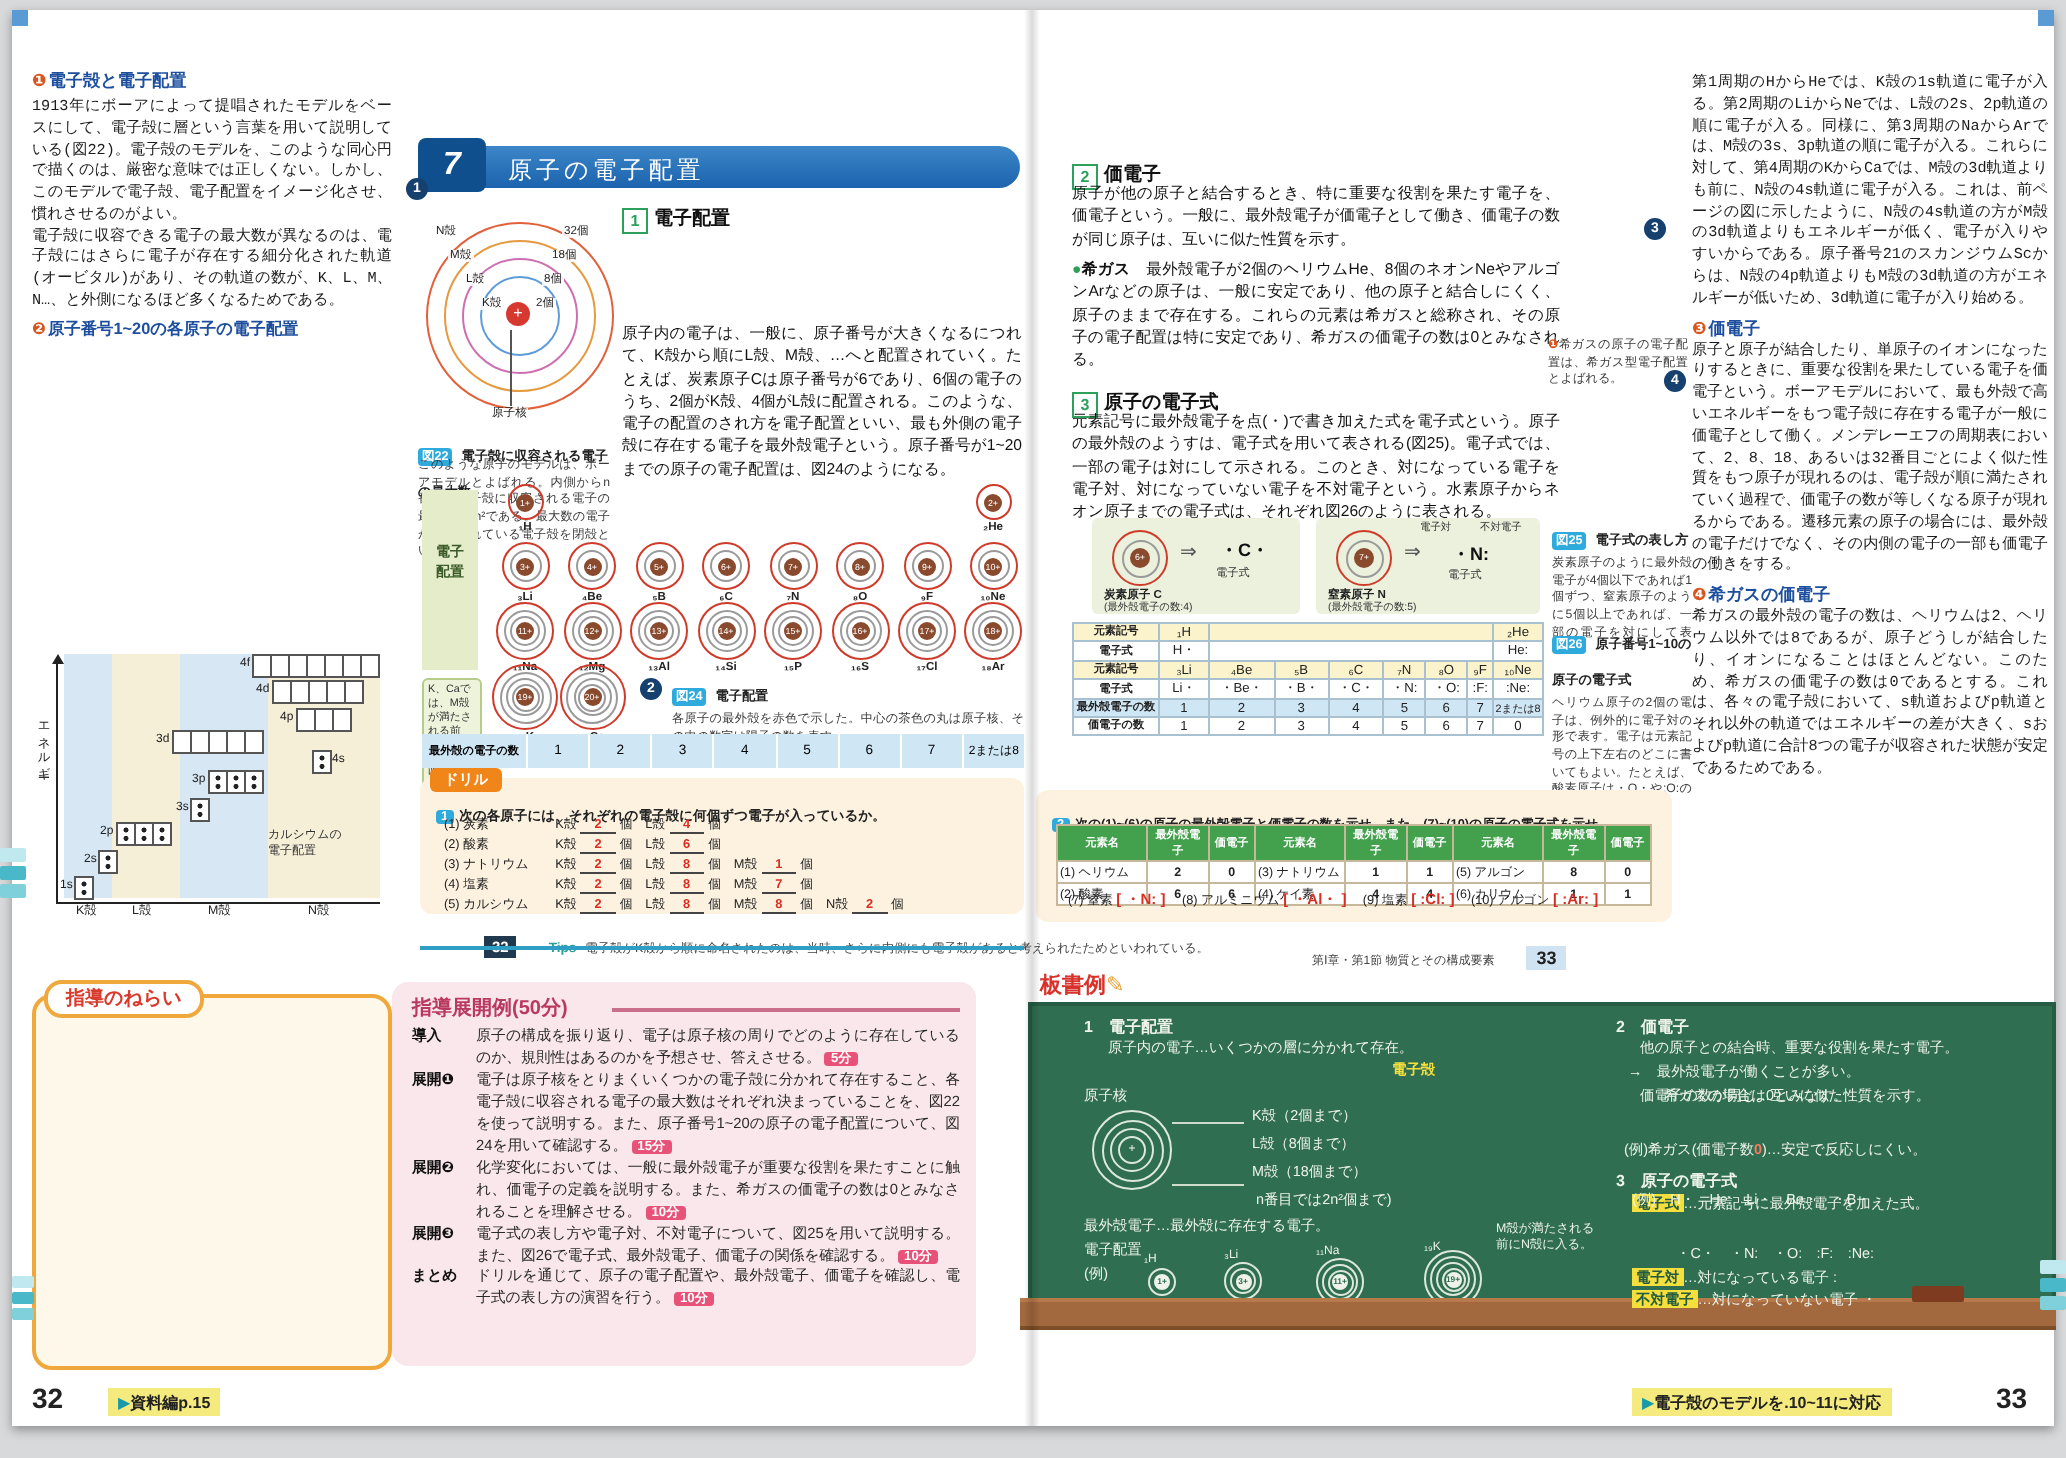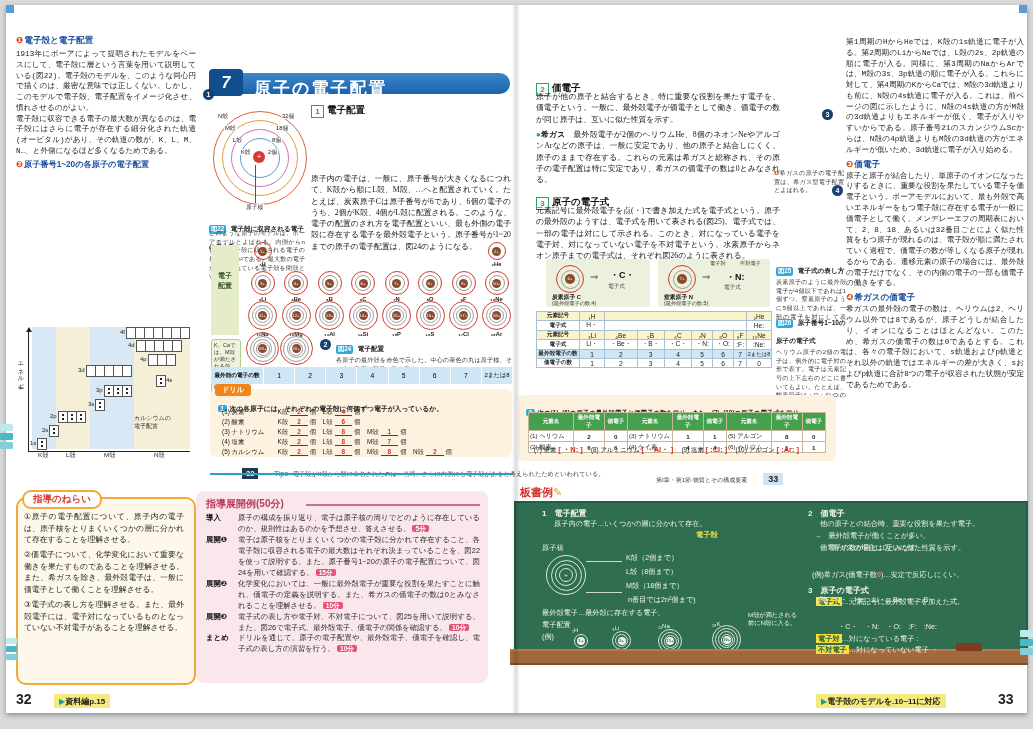--- a/index.html
+++ b/index.html
@@ -9,24 +9,24 @@
   #sheet::after{content:"";position:absolute;left:506px;top:0;width:8px;height:100%;background:linear-gradient(90deg,rgba(0,0,0,0),rgba(0,0,0,.14),rgba(0,0,0,0))}
   .a{position:absolute}
   .ser{font-family:Liberation Mono, monospace}
   
   .note-h{font-size:8.6px;font-weight:bold;color:#1d4f9e;white-space:nowrap}
   .note-h .nb{color:#d8551e;margin-right:1px}
   .note-p{font-size:7.6px;line-height:1.42;color:#1c1c1c;text-align:justify}
   
   .hdr-band{background:linear-gradient(180deg,#3c86c8,#1b63ad);border-radius:3px 11px 11px 3px}
   .hdr-num{background:#0f4f8e;border-radius:4px;color:#fff;font-weight:bold;font-style:italic;font-size:16px;text-align:center}
-  .hdr-title{color:#fff;font-weight:bold;font-size:17px;letter-spacing:2px}
+  .hdr-title{color:#fff;font-weight:normal;font-size:12px;letter-spacing:2px}
   .secnum{display:inline-block;width:11px;height:11px;border:1.6px solid #2da05c;color:#2da05c;font-weight:bold;font-size:8px;text-align:center;line-height:11px;background:#fff;vertical-align:-1px}
   .sec-title{font-weight:bold;font-size:9.5px;color:#111;margin-left:3px}
-  .bodytext{font-size:7.8px;line-height:1.45;color:#111;text-align:justify;font-family:Liberation Serif, serif}
+  .bodytext{font-size:7.8px;line-height:1.45;color:#111;text-align:justify;font-family:Liberation Sans, sans-serif}
   .figchip{display:inline-block;background:#2eaadc;color:#fff;font-size:6.3px;font-weight:bold;padding:0 2px;border-radius:2px}
   .figcap{font-size:6.6px;color:#222;font-weight:bold}
   .fignote{font-size:6.1px;color:#3a3a3a;line-height:1.42;text-align:justify}
   .marker{position:absolute;width:11px;height:11px;border-radius:50%;background:#16406e;color:#fff;font-size:7px;font-weight:bold;text-align:center;line-height:11px;z-index:5}
   
   .ring{position:absolute;border-radius:50%;border:1.4px solid}
   .shl{position:absolute;font-size:5.8px;color:#222;background:rgba(255,255,255,.85);padding:0 1px;line-height:1.1}
   
   .ac{border:1px solid #cf3b2a;border-radius:50%;display:flex;align-items:center;justify-content:center}
   .ac.g{border-color:#9a9a9a}
@@ -147,21 +147,21 @@
     <div class="shl" style="left:66px;top:24px">18個</div>
     <div class="shl" style="left:62px;top:36px">8個</div>
     <div class="shl" style="left:58px;top:48px">2個</div>
     <div class="a" style="left:46px;top:64px;width:1px;height:38px;background:#555"></div>
     <div class="shl" style="left:36px;top:103px">原子核</div>
   </div>
   <div class="a" style="left:203px;top:212px;width:98px"><span class="figchip">図22</span> <span class="figcap">電子殻に収容される電子の最大数</span></div>
   <div class="a fignote" style="left:203px;top:224px;width:96px">このような原子のモデルは、ボーアモデルとよばれる。内側からn番目の電子殻に収容される電子の最大数は2n²である。最大数の電子が収容されている電子殻を閉殻という。</div>
 
   <div class="a" style="left:305px;top:94px"><span class="secnum">1</span><span class="sec-title">電子配置</span></div>
-  <div class="a bodytext" style="left:305px;top:168px;width:200px">原子内の電子は、一般に、原子番号が大きくなるにつれて、K殻から順にL殻、M殻、…へと配置されていく。たとえば、炭素原子Cは原子番号が6であり、6個の電子のうち、2個がK殻、4個がL殻に配置される。このような、電子の配置のされ方を電子配置といい、最も外側の電子殻に存在する電子を最外殻電子という。原子番号が1~20までの原子の電子配置は、図24のようになる。</div>
+  <div class="a bodytext" style="left:305px;top:156px;width:200px">原子内の電子は、一般に、原子番号が大きくなるにつれて、K殻から順にL殻、M殻、…へと配置されていく。たとえば、炭素原子Cは原子番号が6であり、6個の電子のうち、2個がK殻、4個がL殻に配置される。このような、電子の配置のされ方を電子配置といい、最も外側の電子殻に存在する電子を最外殻電子という。原子番号が1~20までの原子の電子配置は、図24のようになる。</div>
 
   <div class="a" style="left:205px;top:240px;width:28px;height:90px;background:#e4ecca;color:#3a5a28;font-size:7px;font-weight:bold;text-align:center;padding-top:26px;box-sizing:border-box"><span>電子</span><br><span>配置</span></div>
   <div class="a" style="left:205px;top:334px;width:30px;height:58px;background:#eef3dc;border:1px solid #b8cc8a;border-radius:3px;font-size:5.4px;line-height:1.3;color:#333;padding:2px;box-sizing:border-box">K、Caでは、M殻が満たされる前に、N殻に電子が収容されている</div>
 
   <div class="atom" style="left:240px;top:237px;width:33px">
         <div class="ac" style="width:16px;height:16px;margin:0 auto">
           <span class="nuc" style="width:9px;height:9px;line-height:9px">1+</span>
         </div>
         <div class="asym">₁H</div>
       </div>
@@ -365,25 +365,20 @@
   <div class="a ditem" style="left:216px;top:413px"><span>(2)</span> <span style="display:inline-block;width:46px">酸素</span><span>K殻</span><b class="ans">2</b><span>個</span>　<span>L殻</span><b class="ans">6</b><span>個</span></div>
   <div class="a ditem" style="left:216px;top:423px"><span>(3)</span> <span style="display:inline-block;width:46px">ナトリウム</span><span>K殻</span><b class="ans">2</b><span>個</span>　<span>L殻</span><b class="ans">8</b><span>個</span>　<span>M殻</span><b class="ans">1</b><span>個</span></div>
   <div class="a ditem" style="left:216px;top:433px"><span>(4)</span> <span style="display:inline-block;width:46px">塩素</span><span>K殻</span><b class="ans">2</b><span>個</span>　<span>L殻</span><b class="ans">8</b><span>個</span>　<span>M殻</span><b class="ans">7</b><span>個</span></div>
   <div class="a ditem" style="left:216px;top:443px"><span>(5)</span> <span style="display:inline-block;width:46px">カルシウム</span><span>K殻</span><b class="ans">2</b><span>個</span>　<span>L殻</span><b class="ans">8</b><span>個</span>　<span>M殻</span><b class="ans">8</b><span>個</span>　<span>N殻</span><b class="ans">2</b><span>個</span></div>
 
   <div class="a" style="left:236px;top:456px;white-space:nowrap"><span class="pn32">32</span>　<span class="tipslbl">Tips</span> <span class="tipstxt">電子殻がK殻から順に命名されたのは、当時、さらに内側にも電子殻があると考えられたためといわれている。</span></div>
   <div class="a" style="left:204px;top:468px;width:302px;height:2px;background:#2f9ec4"></div>
 
   <div class="a nerai" style="left:10px;top:492px;width:176px;height:184px"></div>
   <div class="a nerai-title" style="left:16px;top:485px">指導のねらい</div>
-  <div class="a" style="left:18px;top:506px;width:160px">
-    <div class="nerai-item">①原子の電子配置について、原子内の電子は、原子核をとりまくいくつかの層に分かれて存在することを理解させる。</div>
-    <div class="nerai-item">②価電子について、化学変化において重要な働きを果たすものであることを理解させる。また、希ガスを除き、最外殻電子は、一般に価電子として働くことを理解させる。</div>
-    <div class="nerai-item">③電子式の表し方を理解させる。また、最外殻電子には、電子対になっているものとなっていない不対電子があることを理解させる。</div>
-  </div>
 
   <div class="a tenkai" style="left:190px;top:486px;width:292px;height:192px"></div>
   <div class="a tk-title" style="left:200px;top:492px">指導展開例(50分)</div>
   <div class="a" style="left:300px;top:499px;width:174px;height:1.5px;background:#c96f8c"></div>
   <div class="a" style="left:200px;top:508px;width:274px">
     <div class="tk-row"><span class="tk-label">導入</span><span>原子の構成を振り返り、電子は原子核の周りでどのように存在しているのか、規則性はあるのかを予想させ、答えさせる。</span> <span class="badge">5分</span></div>
     <div class="tk-row"><span class="tk-label">展開❶</span><span>電子は原子核をとりまくいくつかの電子殻に分かれて存在すること、各電子殻に収容される電子の最大数はそれぞれ決まっていることを、図22を使って説明する。また、原子番号1~20の原子の電子配置について、図24を用いて確認する。</span> <span class="badge">15分</span></div>
     <div class="tk-row"><span class="tk-label">展開❷</span><span>化学変化においては、一般に最外殻電子が重要な役割を果たすことに触れ、価電子の定義を説明する。また、希ガスの価電子の数は0とみなされることを理解させる。</span> <span class="badge">10分</span></div>
     <div class="tk-row"><span class="tk-label">展開❸</span><span>電子式の表し方や電子対、不対電子について、図25を用いて説明する。また、図26で電子式、最外殻電子、価電子の関係を確認する。</span> <span class="badge">10分</span></div>
     <div class="tk-row"><span class="tk-label">まとめ</span><span>ドリルを通じて、原子の電子配置や、最外殻電子、価電子を確認し、電子式の表し方の演習を行う。</span> <span class="badge">10分</span></div>

